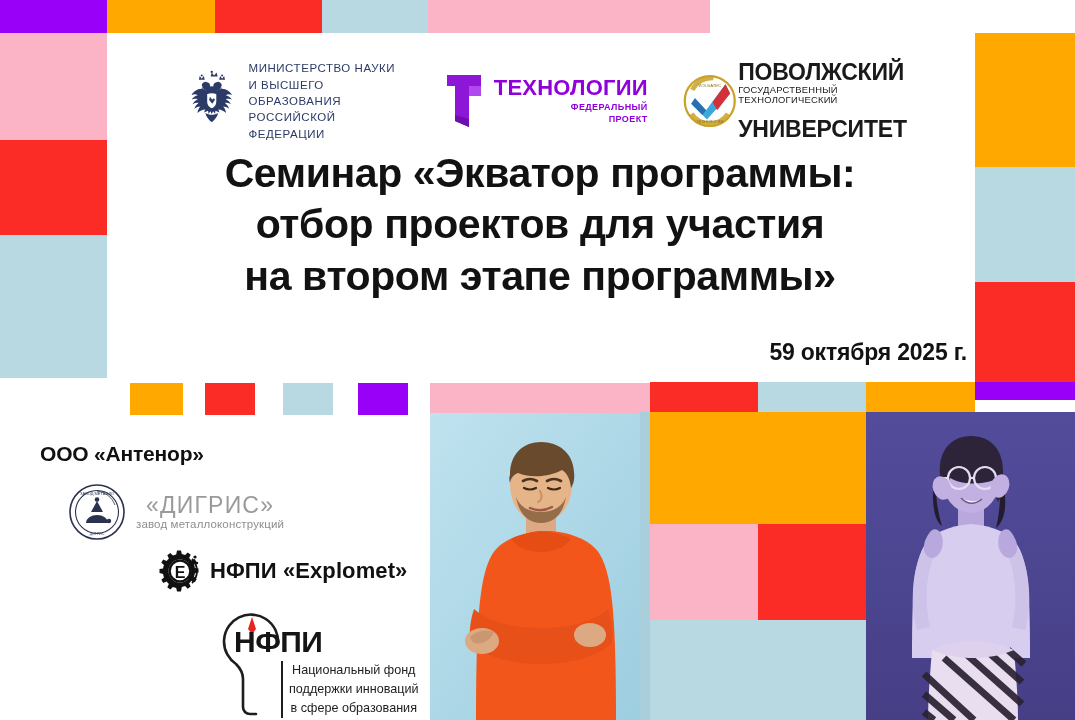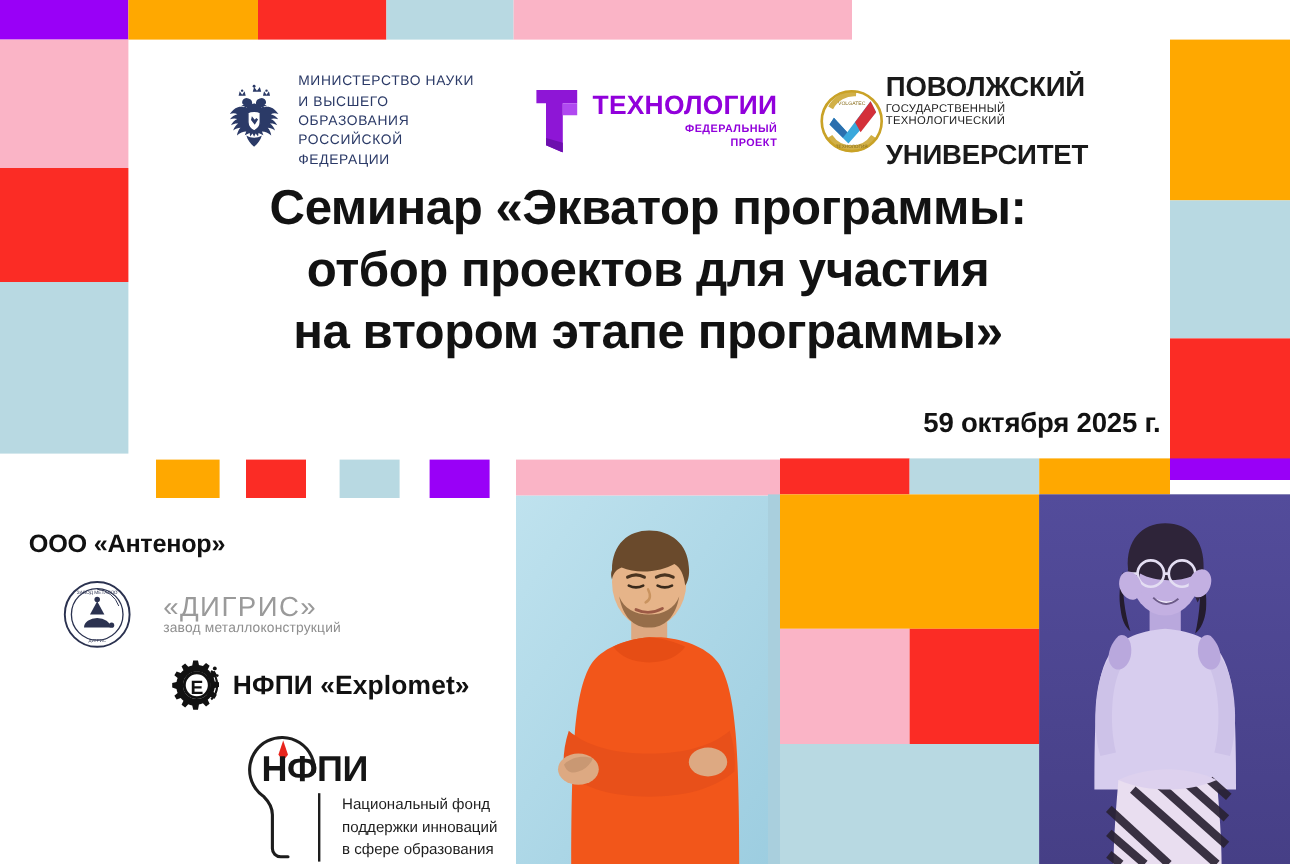--- a/index.html
+++ b/index.html
@@ -115,50 +115,50 @@
     right: 108px; top: 339px;
     font-size: 23px;
     font-weight: 700;
     color: #121212;
     letter-spacing: -0.2px;
   }
 
   
   #partners {
     position: absolute;
-    left: 12px; top: 437px;
-    width: 410px; height: 283px;
+    left: 28px; top: 437px;
+    width: 410px; height: 283px; text-align: center;
   }
   #antenor-title {
     position:absolute; left:12px; top:5px;
     font-size: 21px; font-weight: 700; color:#111; letter-spacing:-0.2px;
   }
 
   
-  #digris-row { position:absolute; left:40px; top:46px; display:flex; align-items:center; gap:26px; }
+  #digris-row { position:absolute; left:40px; top:46px; display:flex; align-items:center; gap:10px; }
   #digris-seal { width:58px; height:58px; }
   #digris-name { font-size:23px; color:#9a9a9a; letter-spacing:1.2px; line-height:1; font-weight:400; }
   #digris-sub  { font-size:11.5px; color:#8e8e8e; letter-spacing:.15px; margin-top:1px; }
 
   
   #opkb-row { position:absolute; left:130px; top:112px; display:flex; align-items:center; gap:8px; }
   #opkb-gear { width:44px; height:44px; }
   #opkb-name { font-size:22px; font-weight:700; color:#111; letter-spacing:.1px; }
 
   
   #nfpi-row { position:absolute; left:190px; top:162px; width:215px; height:120px; }
   #nfpi-bulb { position:absolute; left:0; top:0; width:70px; height:118px; }
   #nfpi-abbr {
     position:absolute; left:16px; top:28px;
     font-size:30px; font-weight:800; color:#151515; letter-spacing:-0.5px; line-height:1;
   }
   #nfpi-desc {
     position:absolute; left:63px; top:62px;
     font-size:12.6px; color:#1d1d1d; line-height:1.52; white-space: pre-line;
-    border-left: 2px solid #1d1d1d; padding-left: 18px;
+    border-left: 2px solid #1d1d1d; padding-left: 6px;
   }
 
   
   
   #m-pink-top    { left:430px; top:383px; width:220px; height:30px;  background:#fab4c6; }
   #man-photo     { left:430px; top:413px; width:220px; height:307px; overflow:hidden; }
   .man-bg        { position:absolute; inset:0; background:#aed9e8; }
 
   
   #mid-red       { left:650px; top:382px; width:108px; height:30px;  background:#fb2c25; }

